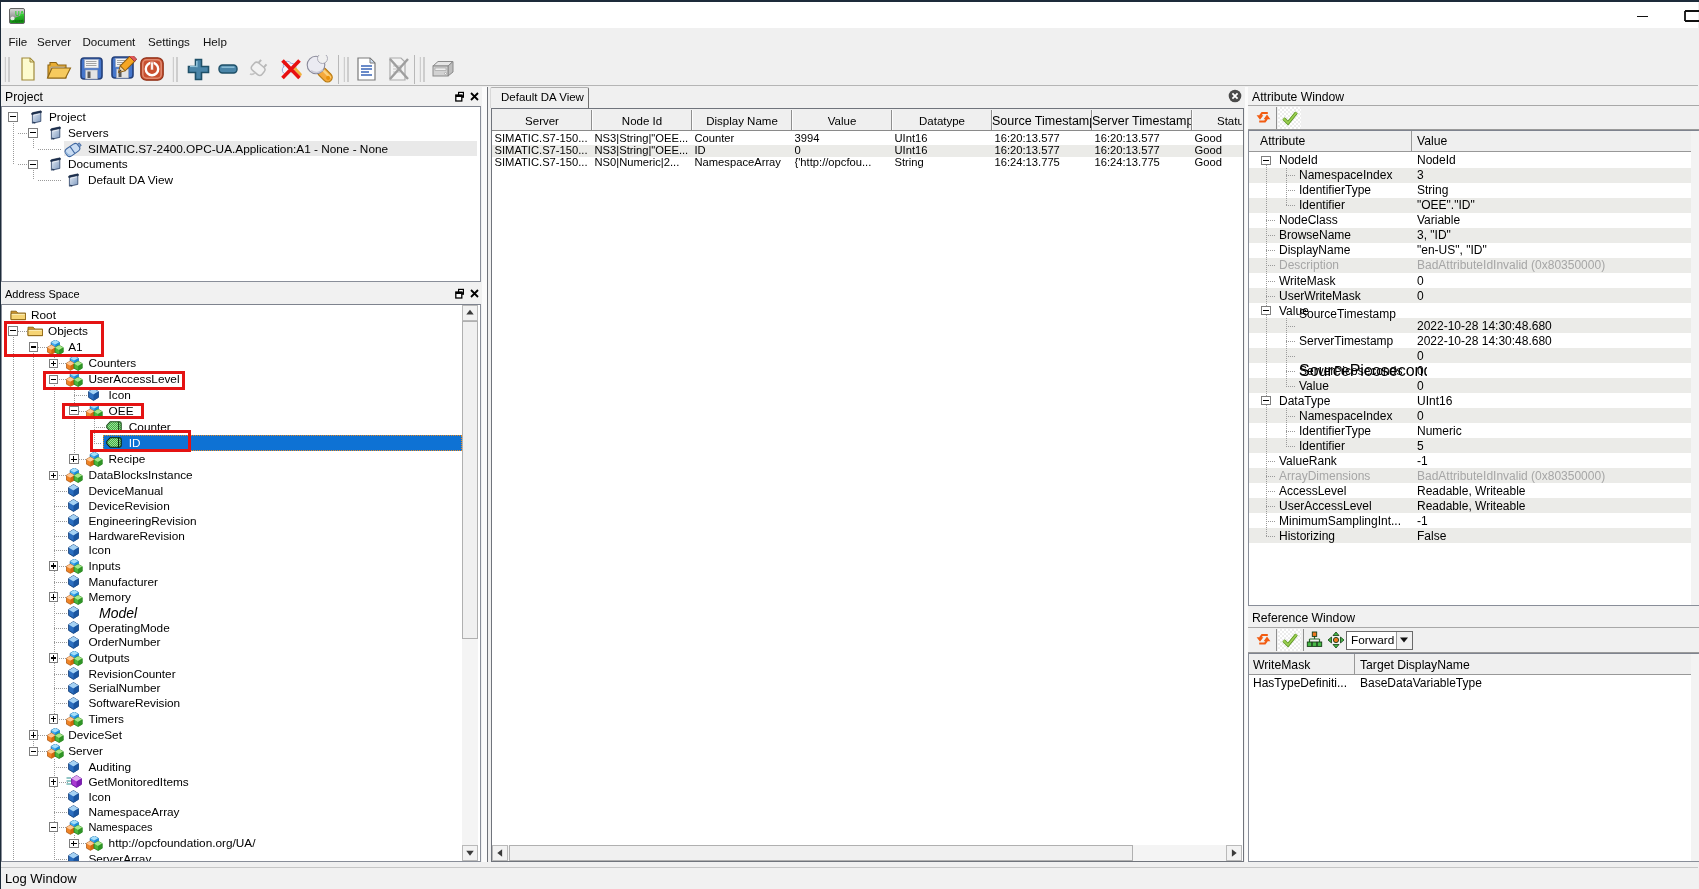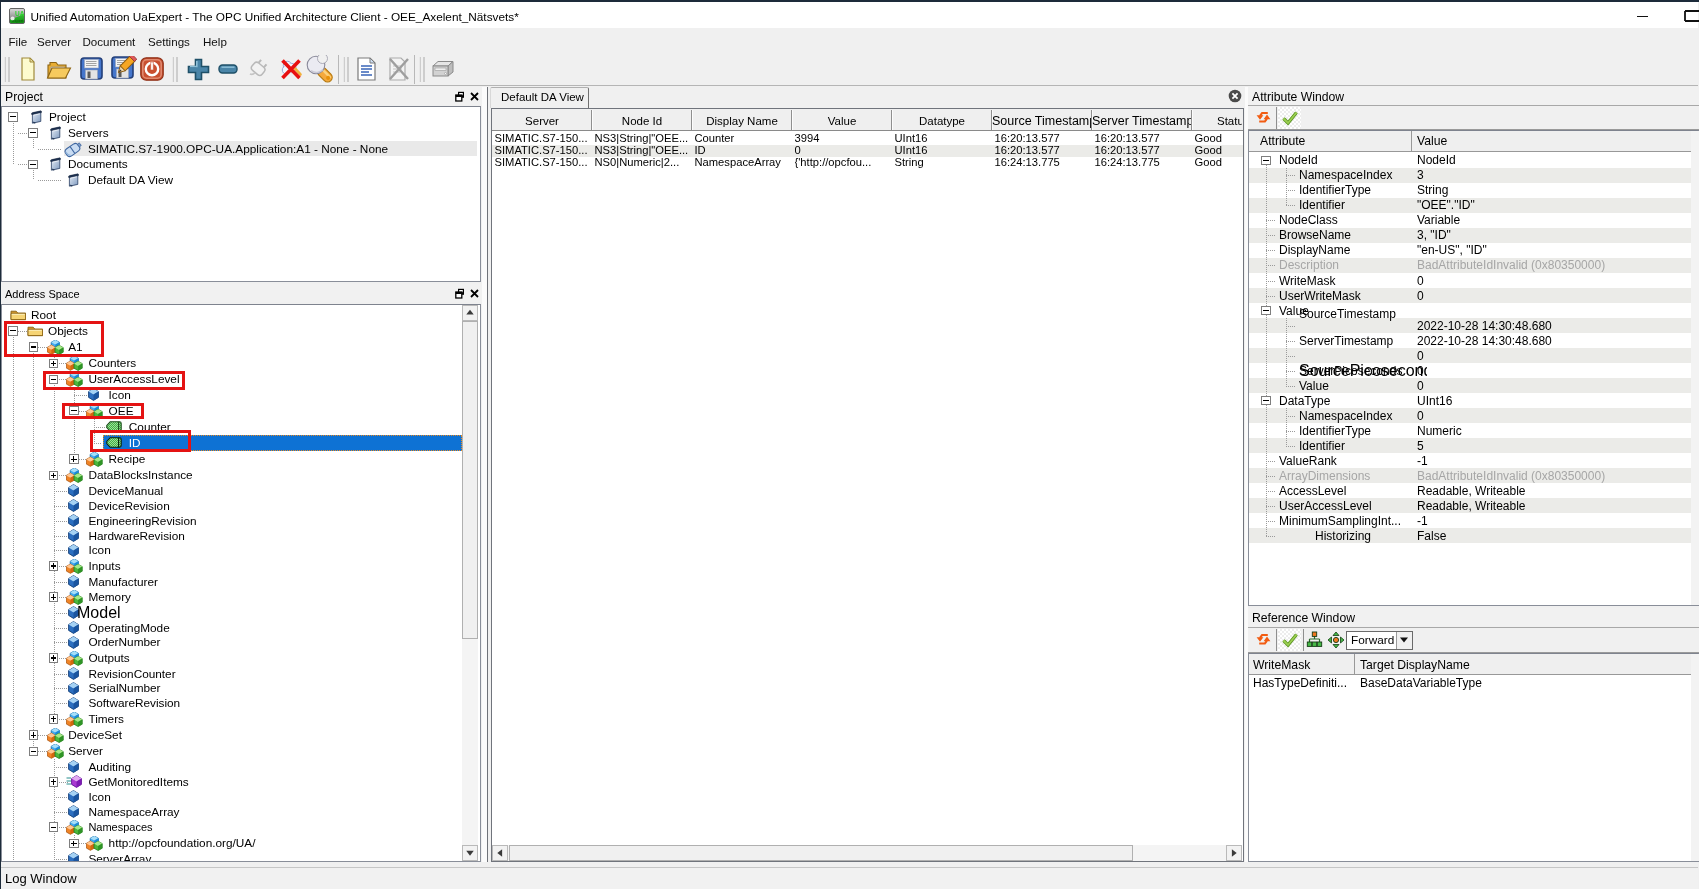--- a/index.html
+++ b/index.html
@@ -26,21 +26,20 @@
 <div style="position:absolute;left:0;top:0;width:1px;height:889px;background:#1d2b3a"></div>
 <div style="position:absolute;left:1px;top:2px;width:1697px;height:26px;background:#ffffff"></div>
 <svg style="position:absolute;left:9px;top:8.0px" width="16" height="16" viewBox="0 0 16 16">
       <rect x="0.5" y="0.5" width="15" height="15" rx="1.5" fill="#8a8a8a" stroke="#4a4a4a" stroke-width="0.8"></rect>
       <path d="M1 2 Q1 1 2 1 L14 1 Q15 1 15 2 L15 6.2 L1 11.8 Z" fill="url(#silverg)"></path>
       <path d="M1 11.8 L15 6.2 L15 14 Q15 15 14 15 L2 15 Q1 15 1 14 Z" fill="url(#greeng)"></path>
       <text x="6" y="8" font-size="6.5" font-weight="bold" fill="#2fd42f" font-family="Liberation Sans,sans-serif">UA</text>
       <circle cx="3.6" cy="10.6" r="2" fill="#f4f4f4" opacity="0.9"></circle>
       <text x="3.2" y="14.2" font-size="4" fill="#0a4d0a" font-family="Liberation Sans,sans-serif">expert</text>
     </svg>
-<div style="position:absolute;left:30.5px;top:8.5px;height:16px;line-height:16px;font-size:11.8px;color:#000;white-space:nowrap;">Unified Automation UaExpert - The OPC Unified Architecture Client - OEE_Axelent_Nätsvets*</div>
 <div style="position:absolute;left:1637px;top:15.5px;width:11px;height:1.6px;background:#111"></div>
 <svg style="position:absolute;left:1684px;top:10px" width="15" height="12" viewBox="0 0 15 12">
       <path d="M1 1 H16 M1 1 V11 M1 11 H16" stroke="#111" stroke-width="1.8" fill="none"></path>
     </svg>
 <div style="position:absolute;left:1px;top:28px;width:1697px;height:23px;background:#f0f0f0"></div>
 <div style="position:absolute;left:8.5px;top:33.5px;height:16px;line-height:16px;font-size:11.6px;color:#111;white-space:nowrap;">File</div>
 <div style="position:absolute;left:37px;top:33.5px;height:16px;line-height:16px;font-size:11.6px;color:#111;white-space:nowrap;">Server</div>
 <div style="position:absolute;left:82.5px;top:33.5px;height:16px;line-height:16px;font-size:11.6px;color:#111;white-space:nowrap;">Document</div>
 <div style="position:absolute;left:148px;top:33.5px;height:16px;line-height:16px;font-size:11.6px;color:#111;white-space:nowrap;">Settings</div>
 <div style="position:absolute;left:203px;top:33.5px;height:16px;line-height:16px;font-size:11.6px;color:#111;white-space:nowrap;">Help</div>
@@ -186,21 +185,21 @@
     </svg>
 <div style="position:absolute;left:68px;top:124.7px;height:16px;line-height:16px;font-size:11.8px;color:#000;white-space:nowrap;">Servers</div>
 <svg style="position:absolute;left:64px;top:140.5px" width="19" height="17" viewBox="0 0 19 17">
       <g transform="rotate(-35 9 8)">
         <rect x="0.5" y="4.2" width="15" height="8.6" rx="3.4" fill="#c9dcf2" stroke="#3e66a0" stroke-width="1.1"></rect>
         <path d="M8 4.4 L8 12.6" stroke="#3e66a0" stroke-width="1"></path>
         <path d="M1.2 6.4 Q1 10 3.4 12" stroke="#8fb2da" stroke-width="1.2" fill="none"></path>
         <rect x="15.2" y="6.6" width="2.6" height="3.4" rx="0.8" fill="#7d9cc8" stroke="#3e66a0" stroke-width="0.8"></rect>
       </g>
     </svg>
-<div style="position:absolute;left:88px;top:140.5px;height:16px;line-height:16px;font-size:11.8px;color:#000;white-space:nowrap;">SIMATIC.S7-1900.OPC-UA.Application:A1 - None - None</div>
+<div style="position:absolute;left:88px;top:140.5px;height:16px;line-height:16px;font-size:11.8px;color:#000;white-space:nowrap;">SIMATIC.S7-2400.OPC-UA.Application:A1 - None - None</div>
 <svg style="position:absolute;left:48px;top:157.4px" width="13" height="14" viewBox="0 0 13 14">
       <path d="M3.4 3.4 L11.8 1.6 L11.8 11.4 L3.4 13.2 Z" fill="url(#bookg)" stroke="#2a3f63" stroke-width="0.8"></path>
       <path d="M2.6 3.2 L3.6 2.6 L12 0.8 L12.6 1.6 L12.4 2.6 L3.6 4.6 L2.6 4.4 Z" fill="#1e3252" stroke="#101e36" stroke-width="0.5"></path>
       <path d="M3.4 12 L5.4 13.4 L7 13.05 L4.8 11.7 Z" fill="#1e3252"></path>
       <path d="M4.6 5.2 L10.8 3.8" stroke="#f2f5fa" stroke-width="0.8"></path>
     </svg>
 <div style="position:absolute;left:68px;top:156.4px;height:16px;line-height:16px;font-size:11.8px;color:#000;white-space:nowrap;">Documents</div>
 <svg style="position:absolute;left:66px;top:173.3px" width="13" height="14" viewBox="0 0 13 14">
       <path d="M3.4 3.4 L11.8 1.6 L11.8 11.4 L3.4 13.2 Z" fill="url(#bookg)" stroke="#2a3f63" stroke-width="0.8"></path>
       <path d="M2.6 3.2 L3.6 2.6 L12 0.8 L12.6 1.6 L12.4 2.6 L3.6 4.6 L2.6 4.4 Z" fill="#1e3252" stroke="#101e36" stroke-width="0.5"></path>
@@ -489,21 +488,21 @@
           <path d="M0 0 L4.1 -2.3 L4.1 2.3 L0 4.6 Z" fill="#2f9426"></path>
         </g>
       </svg>
 <div style="position:absolute;left:86.4px;top:284.6px;height:16px;line-height:16px;font-size:11.8px;color:#000;white-space:nowrap;">Memory</div>
 <div style="position:absolute;left:51.6px;top:308.1px;width:14.0px;height:1px;background-image:repeating-linear-gradient(to right,#9a9a9a 0 1px,transparent 1px 2px)"></div>
 <svg style="position:absolute;left:66.4px;top:301.6px" width="11" height="13" viewBox="0 0 11 13">
         <path d="M5.5 0.6 L10.4 3.6 L10.4 9.4 L5.5 12.4 L0.6 9.4 L0.6 3.6 Z" fill="#2c6fc0" stroke="#123c74" stroke-width="0.9"></path>
         <path d="M0.6 3.6 L5.5 0.6 L10.4 3.6 L5.5 6.5 Z" fill="#a5d2f4"></path>
         <path d="M5.5 6.5 L10.4 3.6 L10.4 9.4 L5.5 12.4 Z" fill="#1a55a0"></path>
       </svg>
-<div style="position:absolute;left:75px;top:300.1px;height:16px;line-height:16px;font-size:16px;color:#000;white-space:nowrap;">Model</div>
+<div style="position:absolute;left:97px;top:300.1px;height:16px;line-height:16px;font-size:14px;color:#000;white-space:nowrap;font-style:italic;">Model</div>
 <div style="position:absolute;left:51.6px;top:323.0px;width:14.0px;height:1px;background-image:repeating-linear-gradient(to right,#9a9a9a 0 1px,transparent 1px 2px)"></div>
 <svg style="position:absolute;left:66.4px;top:316.5px" width="11" height="13" viewBox="0 0 11 13">
         <path d="M5.5 0.6 L10.4 3.6 L10.4 9.4 L5.5 12.4 L0.6 9.4 L0.6 3.6 Z" fill="#2c6fc0" stroke="#123c74" stroke-width="0.9"></path>
         <path d="M0.6 3.6 L5.5 0.6 L10.4 3.6 L5.5 6.5 Z" fill="#a5d2f4"></path>
         <path d="M5.5 6.5 L10.4 3.6 L10.4 9.4 L5.5 12.4 Z" fill="#1a55a0"></path>
       </svg>
 <div style="position:absolute;left:86.4px;top:315.0px;height:16px;line-height:16px;font-size:11.8px;color:#000;white-space:nowrap;">OperatingMode</div>
 <div style="position:absolute;left:51.6px;top:337.9px;width:14.0px;height:1px;background-image:repeating-linear-gradient(to right,#9a9a9a 0 1px,transparent 1px 2px)"></div>
 <svg style="position:absolute;left:66.4px;top:331.4px" width="11" height="13" viewBox="0 0 11 13">
         <path d="M5.5 0.6 L10.4 3.6 L10.4 9.4 L5.5 12.4 L0.6 9.4 L0.6 3.6 Z" fill="#2c6fc0" stroke="#123c74" stroke-width="0.9"></path>
@@ -871,21 +870,21 @@
 <div style="position:absolute;left:1279px;top:467.7px;height:16px;line-height:16px;font-size:12px;color:#a6a6a6;white-space:nowrap;width:128px;overflow:hidden;">ArrayDimensions</div>
 <div style="position:absolute;left:1417px;top:467.7px;height:16px;line-height:16px;font-size:12px;color:#a6a6a6;white-space:nowrap;width:278px;overflow:hidden;">BadAttributeIdInvalid (0x80350000)</div>
 <div style="position:absolute;left:1279px;top:482.8px;height:16px;line-height:16px;font-size:12px;color:#000;white-space:nowrap;width:128px;overflow:hidden;">AccessLevel</div>
 <div style="position:absolute;left:1417px;top:482.8px;height:16px;line-height:16px;font-size:12px;color:#000;white-space:nowrap;width:278px;overflow:hidden;">Readable, Writeable</div>
 <div style="position:absolute;left:1249px;top:498.3px;width:442px;height:15.02px;background:#ebebe8"></div>
 <div style="position:absolute;left:1279px;top:497.8px;height:16px;line-height:16px;font-size:12px;color:#000;white-space:nowrap;width:128px;overflow:hidden;">UserAccessLevel</div>
 <div style="position:absolute;left:1417px;top:497.8px;height:16px;line-height:16px;font-size:12px;color:#000;white-space:nowrap;width:278px;overflow:hidden;">Readable, Writeable</div>
 <div style="position:absolute;left:1279px;top:512.8px;height:16px;line-height:16px;font-size:12px;color:#000;white-space:nowrap;width:128px;overflow:hidden;">MinimumSamplingInt...</div>
 <div style="position:absolute;left:1417px;top:512.8px;height:16px;line-height:16px;font-size:12px;color:#000;white-space:nowrap;width:278px;overflow:hidden;">-1</div>
 <div style="position:absolute;left:1249px;top:528.3px;width:442px;height:15.02px;background:#ebebe8"></div>
-<div style="position:absolute;left:1279px;top:527.8px;height:16px;line-height:16px;font-size:12px;color:#000;white-space:nowrap;width:128px;overflow:hidden;text-align:center;">Historizing</div>
+<div style="position:absolute;left:1279px;top:527.8px;height:16px;line-height:16px;font-size:12px;color:#000;white-space:nowrap;width:128px;overflow:hidden;">Historizing</div>
 <div style="position:absolute;left:1417px;top:527.8px;height:16px;line-height:16px;font-size:12px;color:#000;white-space:nowrap;width:278px;overflow:hidden;">False</div>
 <div style="position:absolute;left:1266px;top:165.3px;width:1px;height:370.5px;background-image:repeating-linear-gradient(to bottom,#9a9a9a 0 1px,transparent 1px 2px)"></div>
 <div style="position:absolute;left:1261.3px;top:155.6px;width:9.5px;height:9.5px;border:1px solid #7e7e7e;background:#fff;box-sizing:border-box"></div>
     <div style="position:absolute;left:1263.3px;top:159.7px;width:5.5px;height:1.2px;background:#000"></div>
 <div style="position:absolute;left:1266px;top:220.4px;width:9.0px;height:1px;background-image:repeating-linear-gradient(to right,#9a9a9a 0 1px,transparent 1px 2px)"></div>
 <div style="position:absolute;left:1266px;top:235.4px;width:9.0px;height:1px;background-image:repeating-linear-gradient(to right,#9a9a9a 0 1px,transparent 1px 2px)"></div>
 <div style="position:absolute;left:1266px;top:250.4px;width:9.0px;height:1px;background-image:repeating-linear-gradient(to right,#9a9a9a 0 1px,transparent 1px 2px)"></div>
 <div style="position:absolute;left:1266px;top:265.4px;width:9.0px;height:1px;background-image:repeating-linear-gradient(to right,#9a9a9a 0 1px,transparent 1px 2px)"></div>
 <div style="position:absolute;left:1266px;top:280.5px;width:9.0px;height:1px;background-image:repeating-linear-gradient(to right,#9a9a9a 0 1px,transparent 1px 2px)"></div>
 <div style="position:absolute;left:1266px;top:295.5px;width:9.0px;height:1px;background-image:repeating-linear-gradient(to right,#9a9a9a 0 1px,transparent 1px 2px)"></div>

